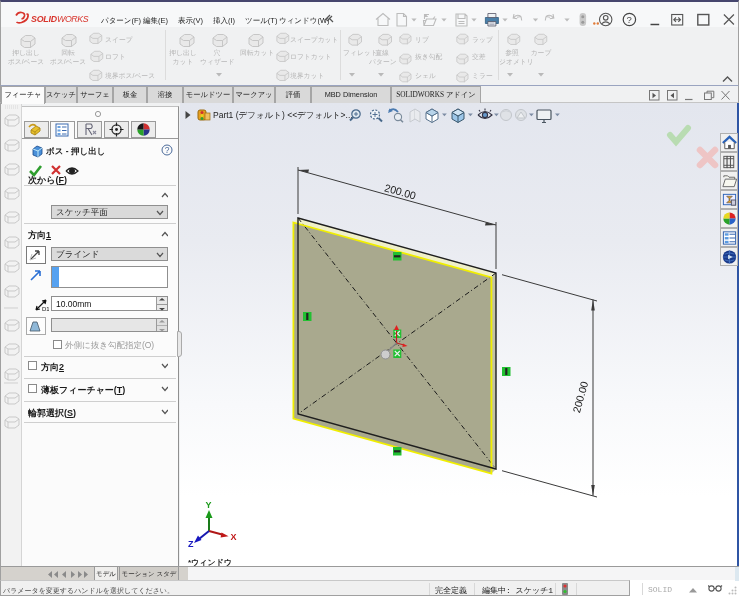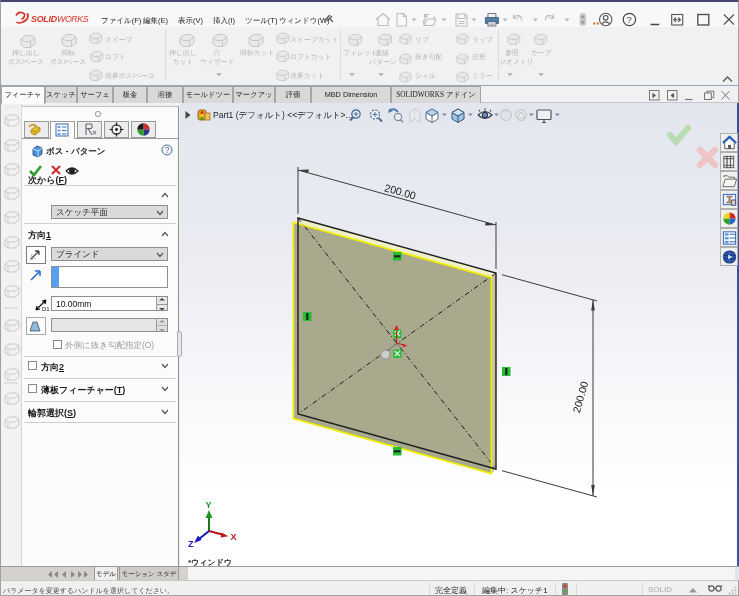--- a/index.html
+++ b/index.html
@@ -26,32 +26,32 @@
 .pmtab.act{background:#fbfbfb;height:18px;border-bottom:none;z-index:2;}
 .sect{position:absolute;left:6px;font-size:9px;font-weight:bold;color:#1a1a1a;}
 .chev{position:absolute;right:10px;width:7px;height:7px;}
 .sep{position:absolute;left:2px;width:152px;height:1px;background:#cfcfcf;}
 .combo{position:absolute;left:29px;width:117px;height:14px;background:#dadada;border:1px solid #8f8f8f;font-size:8.5px;color:#222;line-height:13px;padding-left:4px;}
 .inpt{position:absolute;left:29px;width:117px;height:15px;background:#fff;border:1px solid #8f8f8f;font-size:8.5px;color:#111;line-height:14px;padding-left:4px;}
 .spin{position:absolute;right:0px;top:0px;width:11px;height:100%;border-left:1px solid #9a9a9a;background:#e8e8e8;}
 .cbx{position:absolute;width:9px;height:9px;background:#fff;border:1px solid #8a8a8a;}
 
 #bottabs{position:absolute;left:0;top:566px;width:739px;height:14px;background:#f5f5f6;border-left:1px solid #a0a0a0;border-right:1px solid #a0a0a0;border-top:1px solid #9a9a9a;}
-#status{position:absolute;left:0;top:580px;width:739px;height:16px;background:#f0f0f0;border-top:1px solid #c8c8c8;border-left:1px solid #a0a0a0;border-right:1px solid #a0a0a0;border-bottom:1px solid #a0a0a0;font-size:8px;color:#333;}
+#status{position:absolute;left:0;top:580px;width:630px;height:16px;background:#f0f0f0;border-top:1px solid #c8c8c8;border-left:1px solid #a0a0a0;border-right:1px solid #a0a0a0;border-bottom:1px solid #a0a0a0;font-size:8px;color:#333;font-family:Liberation Mono, monospace;}
 .btab{position:absolute;top:0;height:14px;font-size:8px;color:#222;line-height:14px;text-align:center;border:1px solid #9a9a9a;border-top:none;background:#d0cdc8;}
 </style></head>
 <body>
 <div id="titlebar">
   <svg class="ab" style="left:13px;top:9px" width="90" height="14" viewBox="0 0 90 14">
     <path d="M2 4.5 q2 -3.5 5.5 -3 q3.5 0.5 3 3.5 q-0.5 2.5 -3 3" fill="none" stroke="#d8342c" stroke-width="1.7"></path>
     <path d="M12.5 3.5 q2 -1.5 1.5 2 q-0.7 4 -6.5 6 q-3.5 1 -5 -0.5" fill="none" stroke="#d8342c" stroke-width="1.7"></path>
     <text x="17" y="11" font-size="8.8" font-weight="bold" fill="#d8342c" font-style="italic" letter-spacing="-0.2">SOLID</text>
     <text x="43" y="11" font-size="8.8" fill="#d8342c" font-style="italic" letter-spacing="-0.4">WORKS</text>
   </svg>
-  <span class="menu" style="left:100px">ファイル(F)</span>
+  <span class="menu" style="left:100px">パターン(F)</span>
   <span class="menu" style="left:142px">編集(E)</span>
   <span class="menu" style="left:177px">表示(V)</span>
   <span class="menu" style="left:212px">挿入(I)</span>
   <span class="menu" style="left:244px">ツール(T)</span>
   <span class="menu" style="left:278px">ウィンドウ(W)</span>
   <svg class="ab" style="left:322px;top:10px" width="12" height="12">
       <path d="M2 8 L7 3 M4 9 L9 4 M6 6 L10 10" stroke="#555" stroke-width="1.2" fill="none"></path>
     </svg>
 
   <svg class="ab" style="left:374px;top:10px" width="362" height="16" viewBox="0 0 362 16">
@@ -353,21 +353,21 @@
           <path d="M11.5 7.5 L17.7 7.5 A6.2 6.2 0 0 1 11.5 13.7 z" fill="#28328a"></path>
           <path d="M11.5 7.5 L11.5 13.7 A6.2 6.2 0 0 1 5.3 7.5 z" fill="#2aa22a"></path>
           <path d="M11.5 7.5 L5.3 7.5 A6.2 6.2 0 0 1 11.5 1.3 z" fill="#18181a"></path>
         </svg></div>
     <div style="position:absolute;left:0;top:31px;width:100%;height:1px;background:#9a9a9a"></div>
 
     <svg class="ab" style="left:8px;top:37px" width="14" height="14">
         <path d="M3 5 l4 -3 5 2 v6 l-4 3 -5 -2 z" fill="#4a90d9" stroke="#1a4a8a" stroke-width="0.8"></path>
         <path d="M3 5 l5 2 4 -3 M8 7 v6" stroke="#dff" stroke-width="0.8" fill="none"></path>
       </svg>
-    <div style="position:absolute;left:24px;top:39px;font-size:8.5px;font-weight:bold;color:#222;">ボス - パターン</div>
+    <div style="position:absolute;left:24px;top:39px;font-size:8.5px;font-weight:bold;color:#222;">ボス - 押し出し</div>
     <svg class="ab" style="left:139px;top:37px" width="12" height="12">
         <circle cx="6" cy="6" r="5" fill="none" stroke="#4a6a9a" stroke-width="1"></circle>
         <text x="3.8" y="9" font-size="8.5" fill="#4a6a9a">?</text>
       </svg>
     <svg class="ab" style="left:7px;top:57px" width="75" height="14">
       <path d="M1 7 l4 4 7 -9" stroke="#2e9e2e" stroke-width="2.6" fill="none"></path>
       <path d="M23 2 l8 8 M31 2 l-8 8" stroke="#d03030" stroke-width="2.2" fill="none"></path>
       <g stroke="#222" fill="none" stroke-width="1.2">
           <path d="M37 7 q6 -6 12 0 q-6 6 -12 0"></path>
           <circle cx="43" cy="7" r="2.4" fill="#222"></circle>

